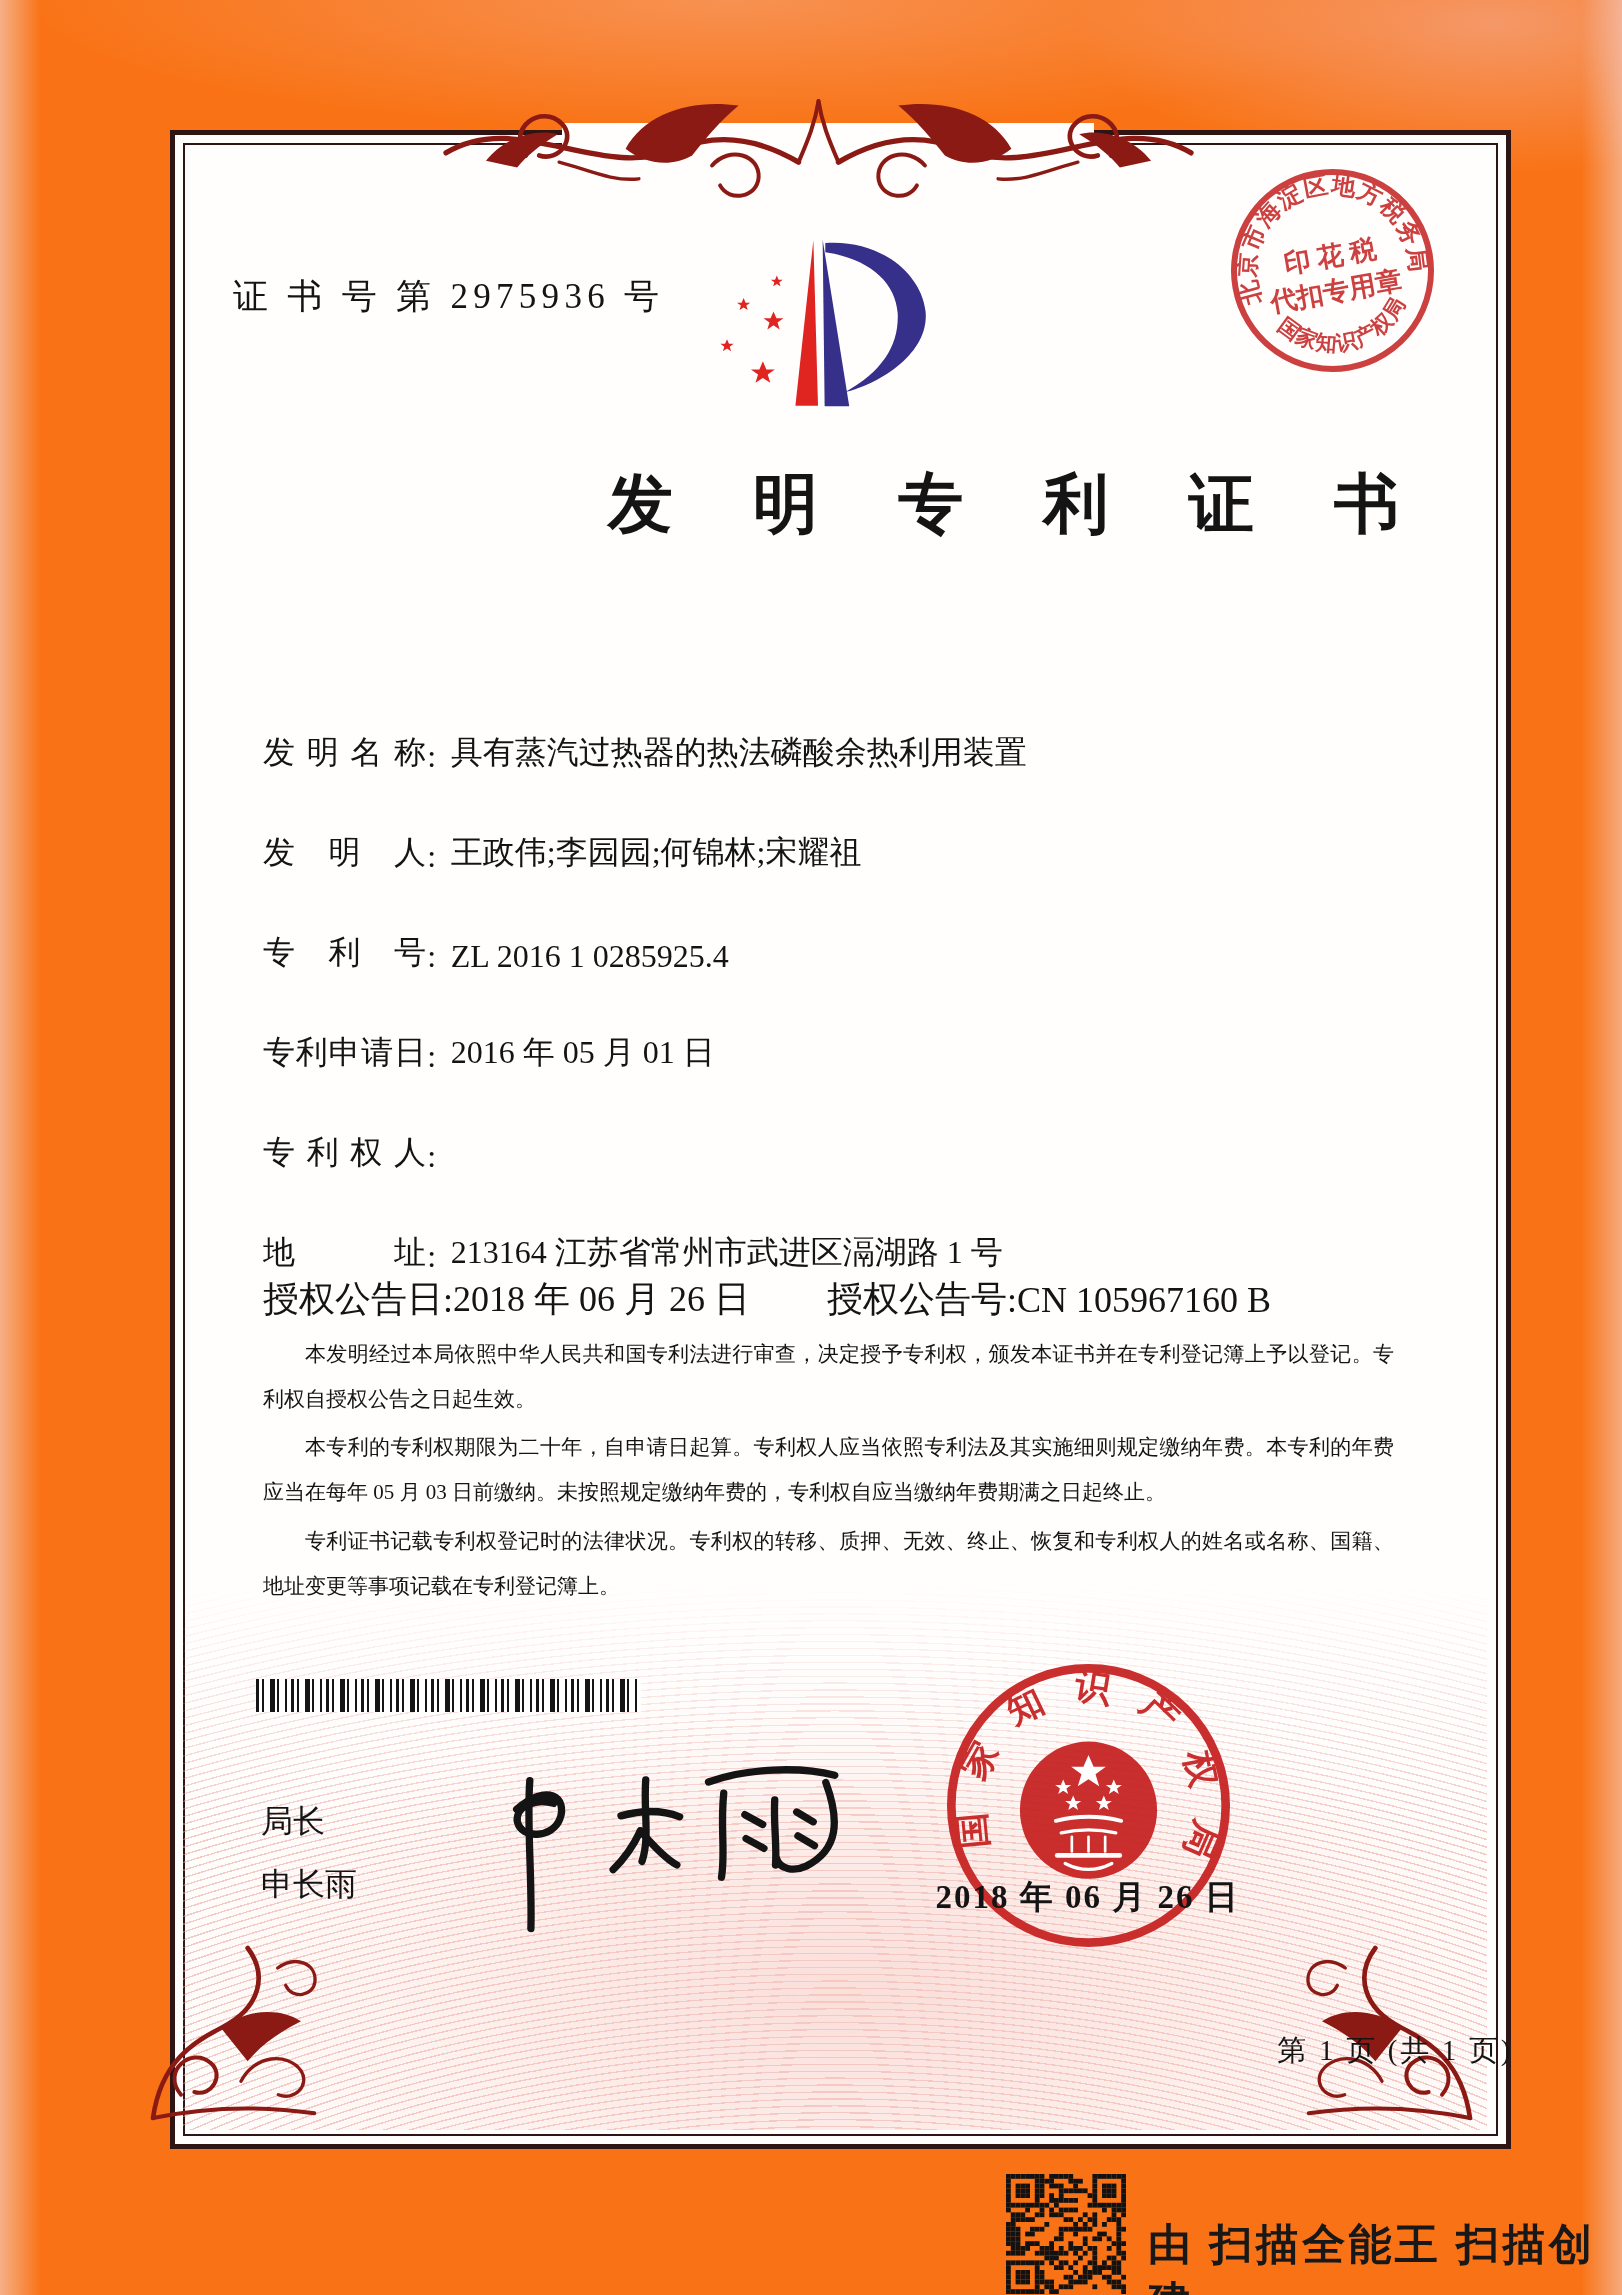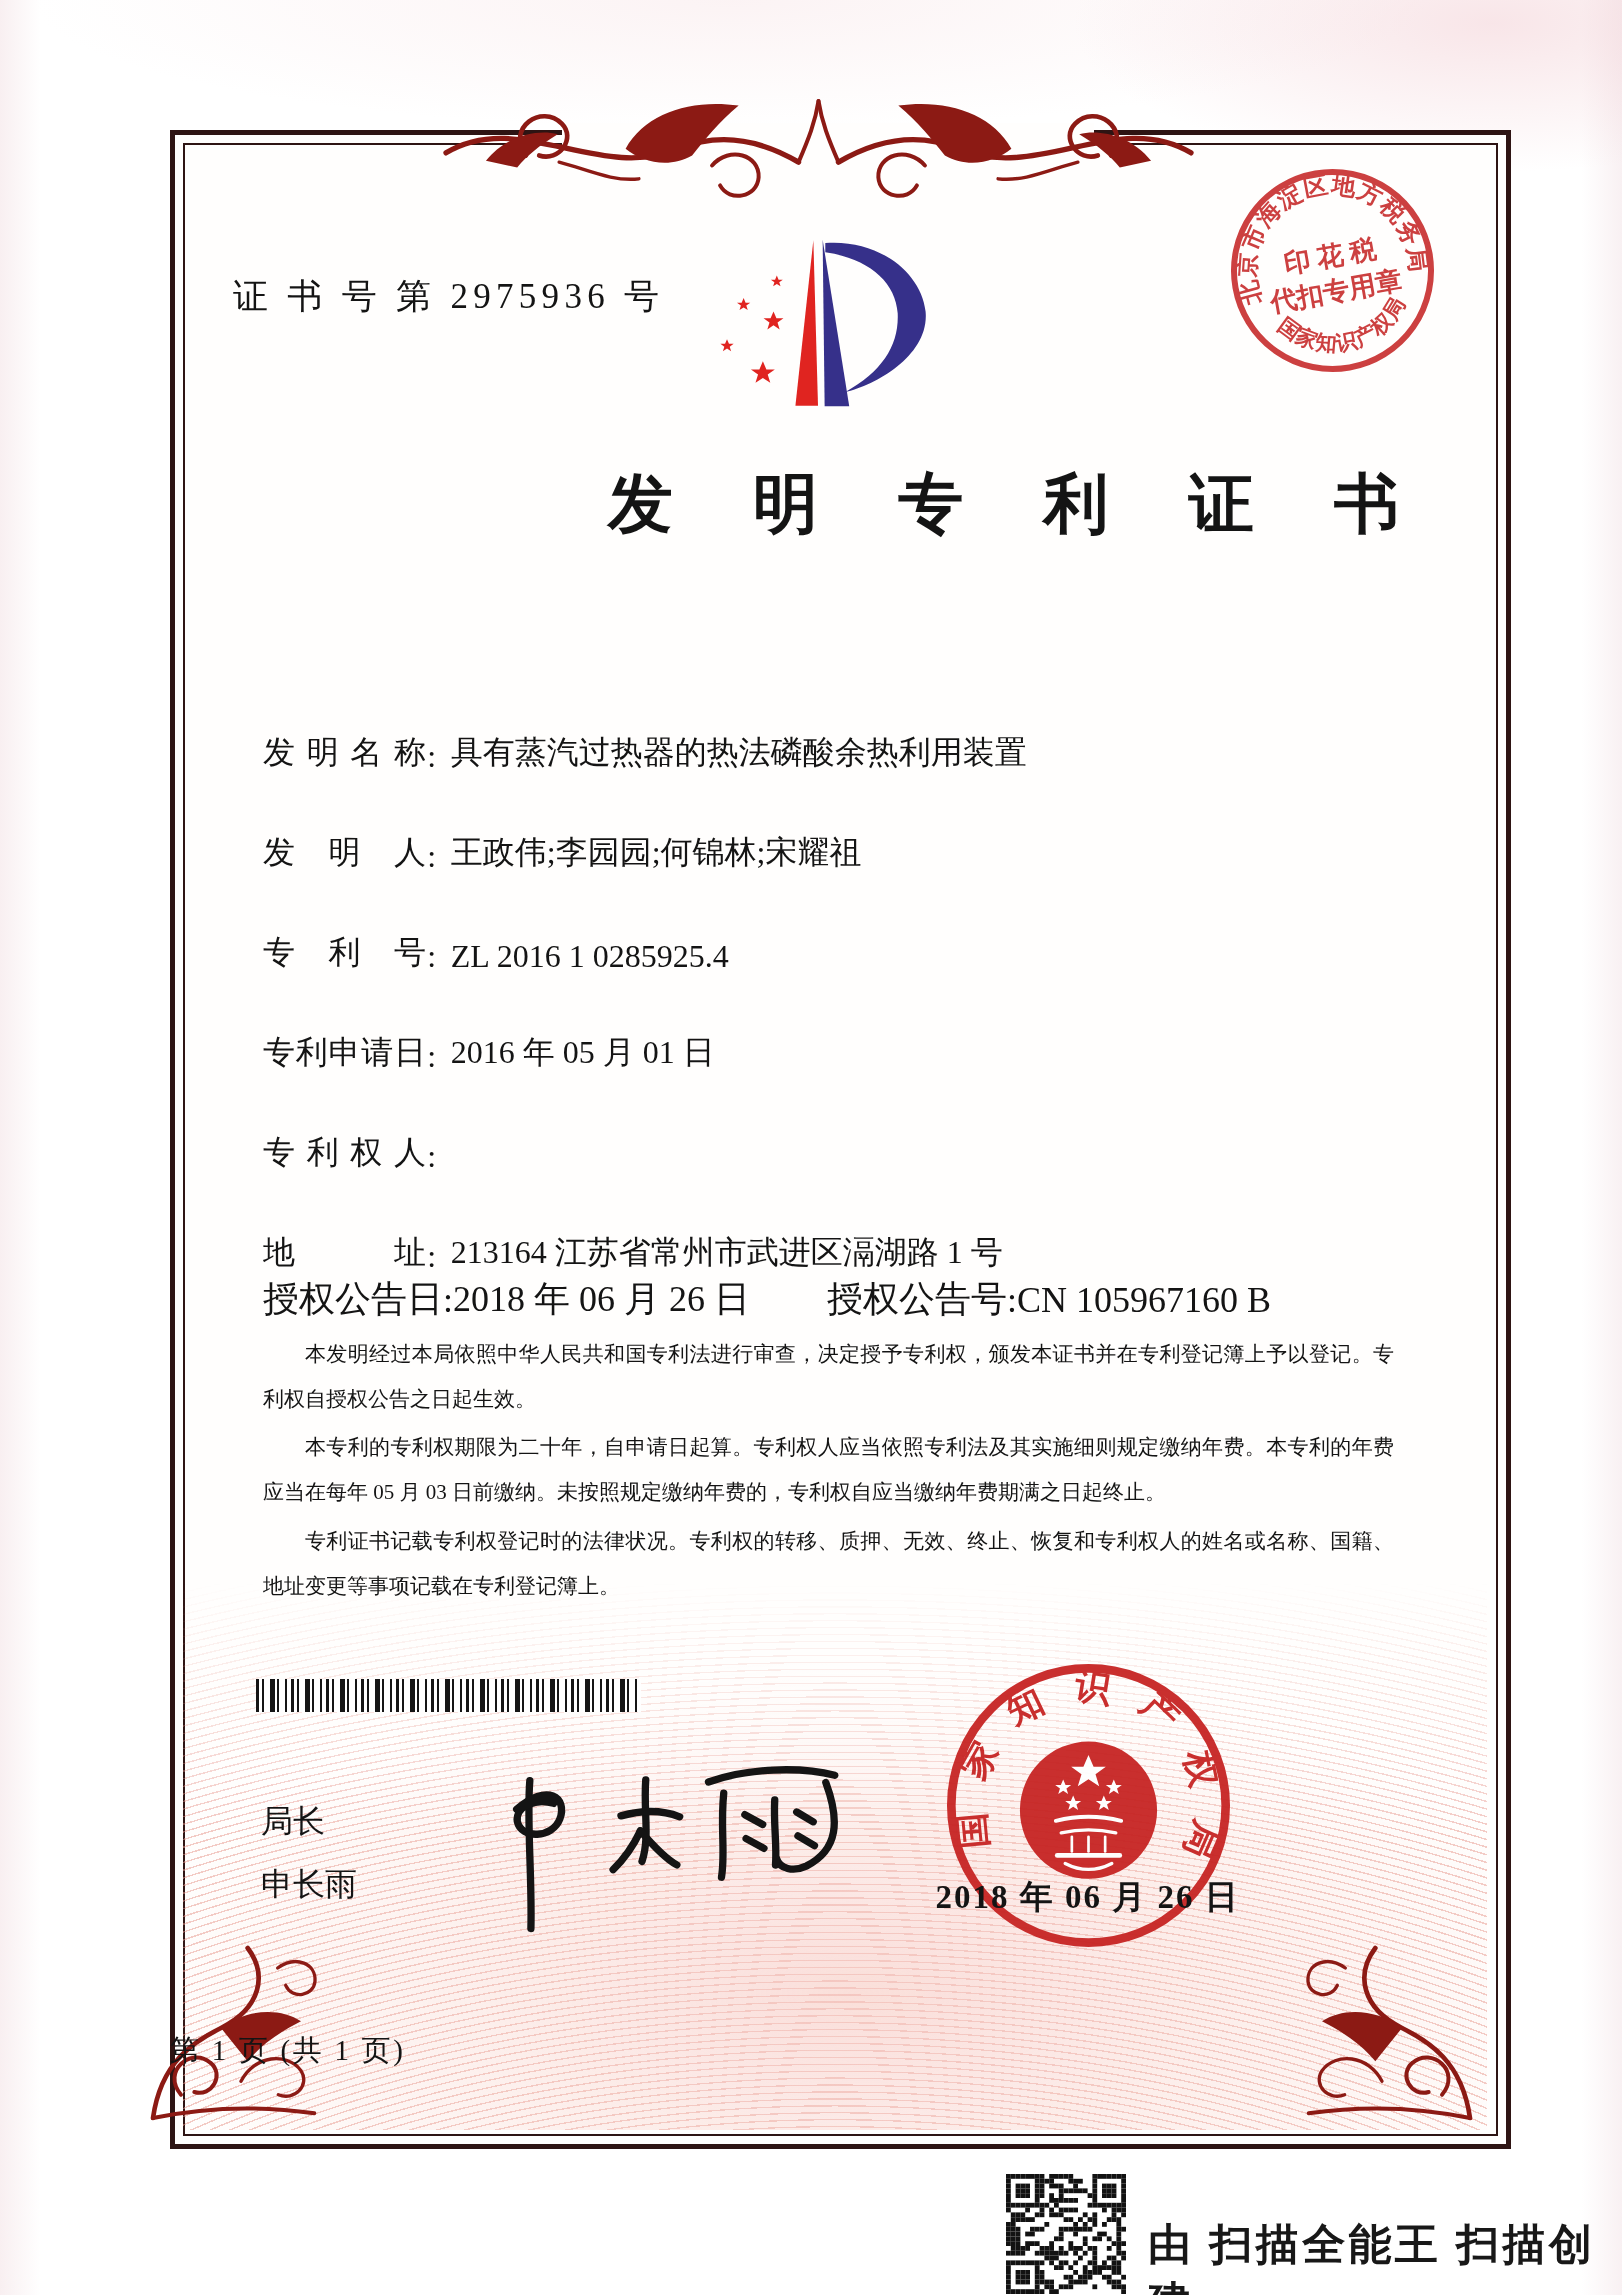--- a/index.html
+++ b/index.html
@@ -1,16 +1,16 @@
 <!DOCTYPE html>
 <html style="font-size:10.6px"><head>
 <meta charset="utf-8">
 <style>
   html,body{margin:0;padding:0;background:#e9e6e4;}
-  #page{position:relative;width:1622px;height:2295px;background:#ffffff;overflow:hidden;
+  #page{position:relative;width:1622px;height:2295px;background:#f97316;overflow:hidden;
         font-family:"Liberation Serif","DejaVu Serif",serif;color:#141414;}
   .tint{position:absolute;pointer-events:none;}
   #scan-tint{left:0;top:0;width:1622px;height:2295px;z-index:0;
     background:
       radial-gradient(ellipse 599px 213px at 92% 1%, rgba(240,198,204,.45), rgba(255,255,255,0) 70%),
       radial-gradient(ellipse 932px 173px at 45% 0%, rgba(244,216,219,.30), rgba(255,255,255,0) 75%),
       linear-gradient(90deg, rgba(243,226,229,.55) 0%, rgba(255,255,255,0) 2.5%, rgba(255,255,255,0) 97.5%, rgba(242,226,230,.5) 100%);}
   
   #frame{position:absolute;left:170px;top:130px;width:1331px;height:2009px;border:5.3px solid #2e1413;z-index:1;background:#fffefd;}
   #frame-inner{position:absolute;left:8px;top:8px;right:8px;bottom:8px;border:2.7px solid #2e1413;}
@@ -36,21 +36,21 @@
   #paras{left:263px;top:1332px;width:1131px;font-size:21px;line-height:45px;text-align:justify;}
   #paras p{margin:0 0 3.3px 0;text-indent:2em;}
   #barcode{position:absolute;left:256px;top:1679px;width:385px;height:33px;z-index:4;
     background:repeating-linear-gradient(90deg,#151515 0 3.3px,#fff 3.3px 6px,#151515 6px 8px,#fff 8px 14px,#151515 14px 19.3px,#fff 19.3px 21px,#151515 21px 23px,#fff 23px 29px,#151515 29px 31px,#fff 31px 35px);}
   #issuer{left:261px;top:1790px;font-size:32px;line-height:63px;}
   #signature{left:492px;top:1749px;z-index:5;transform:rotate(-3deg);}
   #seal{left:932px;top:1649px;z-index:5;opacity:.94;}
   #seal-date{left:928px;top:1875px;width:319px;text-align:center;font-size:33px;letter-spacing:2px;z-index:6;font-weight:bold;}
   #tax-stamp{left:1226px;top:164px;z-index:5;transform:rotate(-10deg);opacity:.92;}
   #logo{left:705px;top:235px;z-index:4;}
-  #footer{left:170px;top:2031px;width:1331px;text-align:left;font-size:29px;letter-spacing:2.7px;}
+  #footer{left:170px;top:2031px;width:1331px;text-align:right;font-size:29px;letter-spacing:2.7px;padding-left:12px;}
   
   #qr{position:absolute;left:1006px;top:2174px;z-index:4;}
   #credit{left:1148px;top:2216px;font-size:43px;font-family:"Liberation Sans","DejaVu Sans",sans-serif;font-weight:600;letter-spacing:3.3px;color:#181818;}
 </style>
 </head>
 <body>
 
 <div id="page">
 
   <div id="scan-tint" class="tint"></div>

